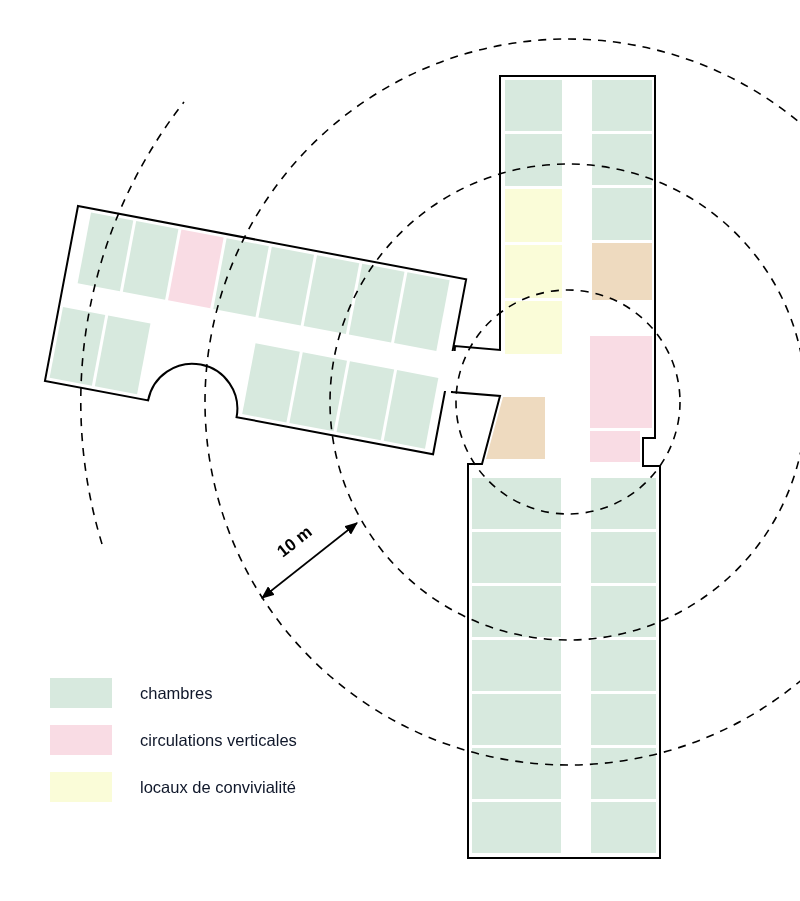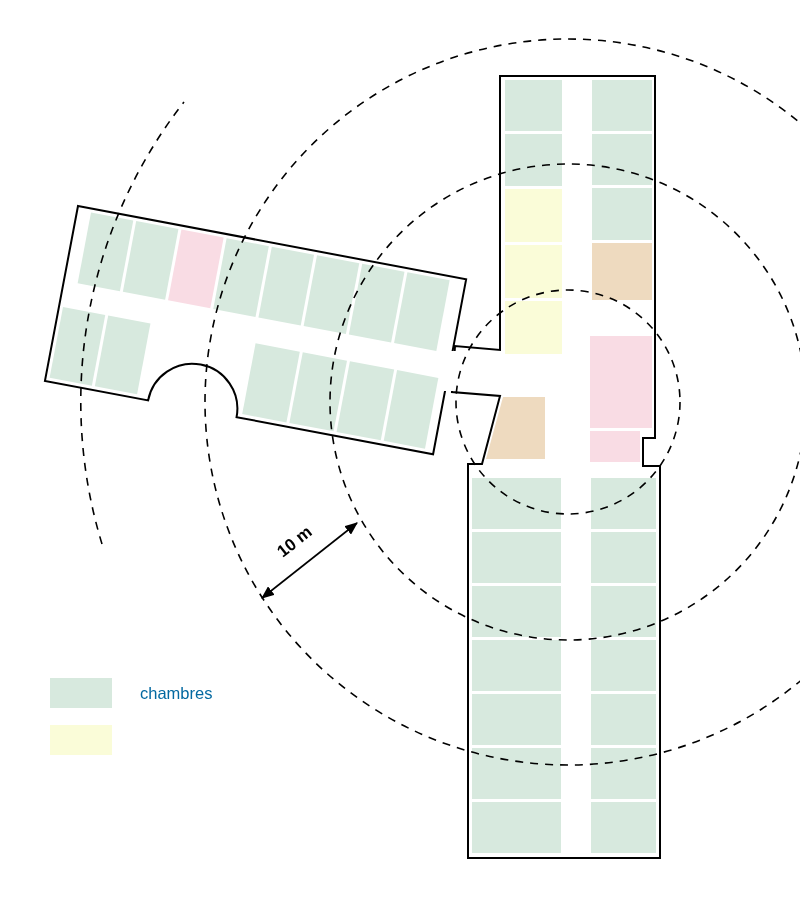--- a/index.html
+++ b/index.html
@@ -7,21 +7,21 @@
         font-family:"Liberation Sans",sans-serif;}
   .page svg{position:absolute;left:0;top:0;}
   .bld{fill:#ffffff;stroke:#000000;stroke-width:2;stroke-linejoin:miter;}
   .erase{fill:#ffffff;stroke:none;}
   .dash{fill:none;stroke:#000000;stroke-width:1.6;stroke-dasharray:8 7;}
   .arrow{fill:none;stroke:#000000;stroke-width:1.6;}
   .dim{font-family:"Liberation Sans",sans-serif;font-size:17px;font-weight:bold;fill:#000;}
   #legend{position:absolute;left:50px;top:678px;}
   .legend-row{display:flex;align-items:center;height:30px;margin-bottom:17px;}
   .swatch{width:62px;height:30px;flex:0 0 62px;}
-  .legend-label{margin-left:28px;font-size:16.5px;color:#0369a1;white-space:nowrap;}
+  .legend-label{margin-left:28px;font-size:16.5px;color:#0f172a;white-space:nowrap;}
 </style>
 </head>
 <body>
 
 <div class="page">
   <svg id="plan-svg" width="800" height="901" viewBox="0 0 800 901">
     <defs>
       <marker id="ah" viewBox="0 0 12 10" refX="11" refY="5" markerWidth="13" markerHeight="11" markerUnits="userSpaceOnUse" orient="auto-start-reverse">
         <path d="M0,0 L12,5 L0,10 Z" fill="#000"></path>
       </marker>
@@ -90,16 +90,21 @@
       <text class="dim" x="298" y="546" text-anchor="middle" transform="rotate(-38.3 298 546)">10 m</text>
     </g>
   </svg>
 
   <div id="legend">
       <div class="legend-row">
         <span class="swatch" style="background: rgb(215, 233, 222);"></span>
         <span class="legend-label">chambres</span>
       </div>
       <div class="legend-row">
+        <span class="swatch" style="background: rgb(249, 220, 228);"></span>
+        <span class="legend-label">circulations verticales</span>
+      </div>
+      <div class="legend-row">
         <span class="swatch" style="background: rgb(250, 252, 216);"></span>
+        <span class="legend-label">locaux de convivialité</span>
       </div>
     </div>
 </div>
 
 </body></html>

